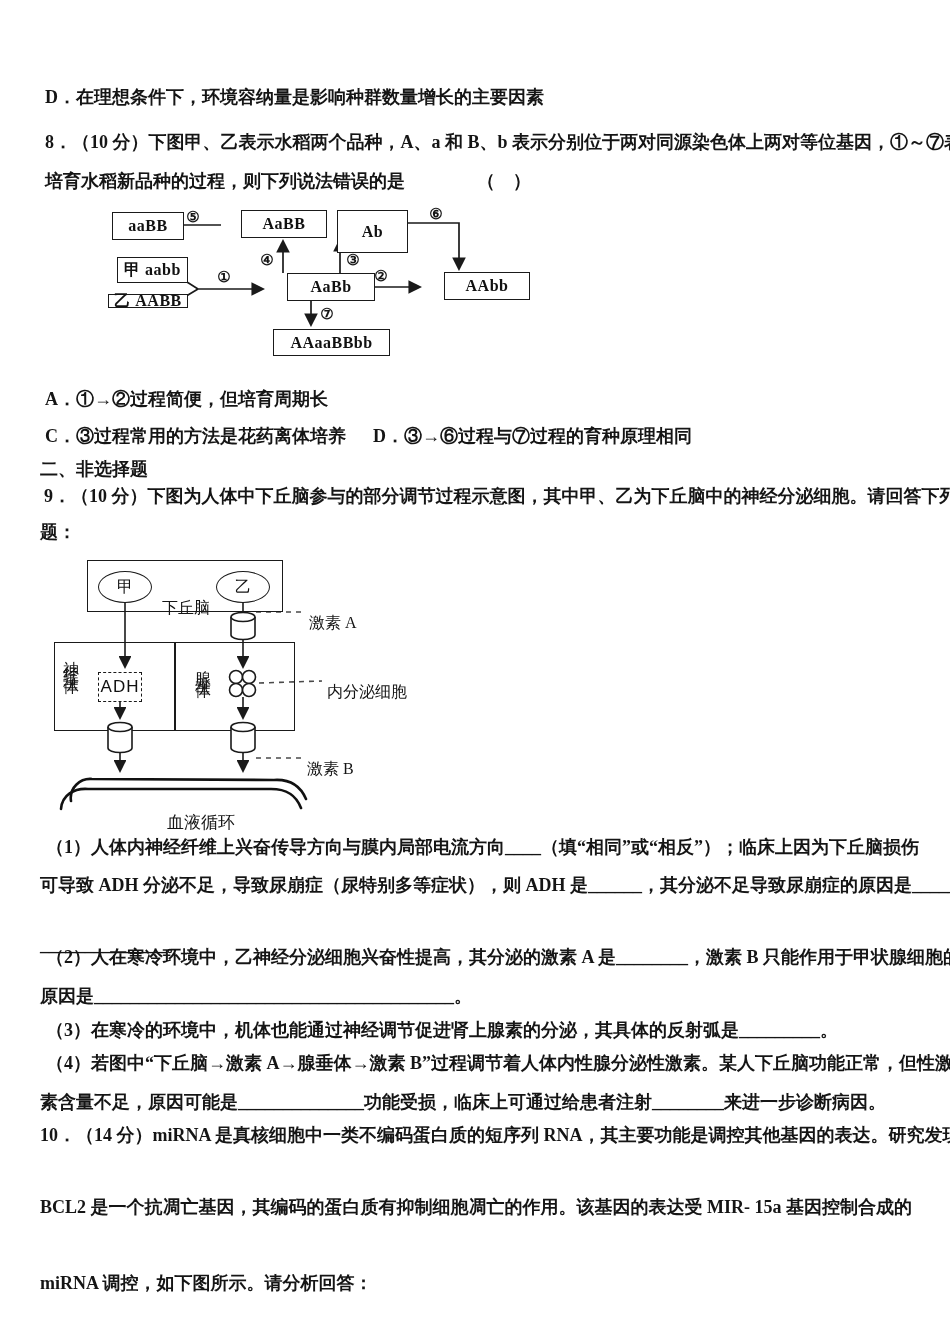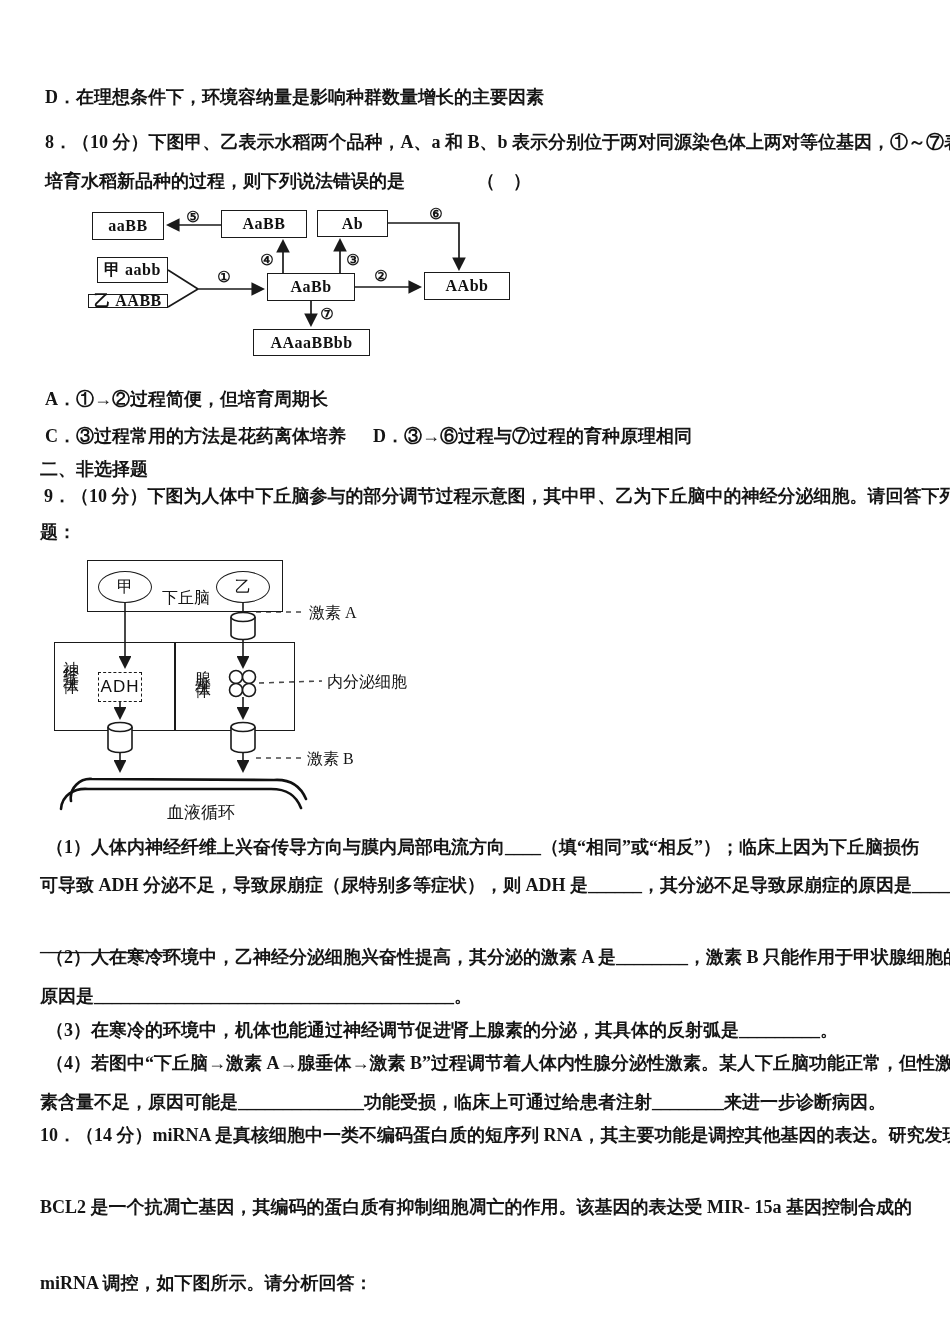--- a/index.html
+++ b/index.html
@@ -12,31 +12,31 @@
     position:absolute; white-space:nowrap;
     font-weight:bold; font-size:18px; line-height:22px; color:#151515;
   }
   
   .dia { position:absolute; }
   .dia svg { position:absolute; left:0; top:0; }
   .gbox {
     position:absolute; border:1.7px solid #1a1a1a; background:#fff;
     display:flex; align-items:center; justify-content:center;
     font-weight:bold; font-size:16px; font-family:"Liberation Serif", serif;
-    z-index:2; letter-spacing:0.5px;
+    z-index:2; letter-spacing:0.5px;margin-left:20px;
   }
   .stepnum {
     position:absolute; transform:translate(-50%,-50%);
     font-size:15px; font-weight:bold; z-index:3; color:#151515;
   }
   .shape { position:absolute; border:1.6px solid #1a1a1a; z-index:2; background:transparent; }
   .ellipse { border-radius:50%; background:#fff; }
   .dlabel {
     position:absolute; z-index:4; font-size:16px; color:#151515;
-    white-space:nowrap; font-family:"Liberation Serif", serif;
+    white-space:nowrap; font-family:"Liberation Serif", serif;margin-top:10px;
   }
   .center { display:flex; align-items:center; justify-content:center; }
   .vtext {
     position:absolute; z-index:4; writing-mode:vertical-rl;
     font-size:16px; letter-spacing:6px; color:#151515; white-space:nowrap;
   }
   .adh {
     position:absolute; border:1.5px dashed #1a1a1a; z-index:2; background:transparent;
     display:flex; align-items:center; justify-content:center;
     font-family:Liberation Sans, sans-serif; font-size:17px; letter-spacing:1px;text-align:right;
@@ -67,21 +67,21 @@
         <line x1="255" y1="70" x2="255" y2="37" marker-end="url(#ah1)"></line>
         <path d="M303,20 L374,20 L374,66" marker-end="url(#ah1)"></path>
         <path d="M83,67 L113,86 M83,104 L113,86"></path>
         <line x1="113" y1="86" x2="178" y2="86" marker-end="url(#ah1)"></line>
         <line x1="270" y1="84" x2="335" y2="84" marker-end="url(#ah1)"></line>
         <line x1="226" y1="98" x2="226" y2="122" marker-end="url(#ah1)"></line>
       </g>
     </svg>
     <div class="gbox" style="left:7px;   top:9px;   width:72px;  height:28px;">aaBB</div>
     <div class="gbox" style="left:136px; top:7px;   width:86px;  height:28px;">AaBB</div>
-    <div class="gbox" style="left:232px; top:7px;   width:71px;  height:27px;">Ab</div>
+    <div class="gbox" style="left:232px; top:7px;   width:71px;  height:43px;">Ab</div>
     <div class="gbox" style="left:12px;  top:54px;  width:71px;  height:26px;">甲 aabb</div>
     <div class="gbox" style="left:3px;   top:91px;  width:80px;  height:14px;">乙 AABB</div>
     <div class="gbox" style="left:182px; top:70px;  width:88px;  height:28px;">AaBb</div>
     <div class="gbox" style="left:339px; top:69px;  width:86px;  height:28px;">AAbb</div>
     <div class="gbox" style="left:168px; top:126px; width:117px; height:27px;">AAaaBBbb</div>
     <div class="stepnum" style="left:108px; top:14px;">⑤</div>
     <div class="stepnum" style="left:351px; top:11px;">⑥</div>
     <div class="stepnum" style="left:182px; top:57px;">④</div>
     <div class="stepnum" style="left:268px; top:57px;">③</div>
     <div class="stepnum" style="left:139px; top:74px;">①</div>

